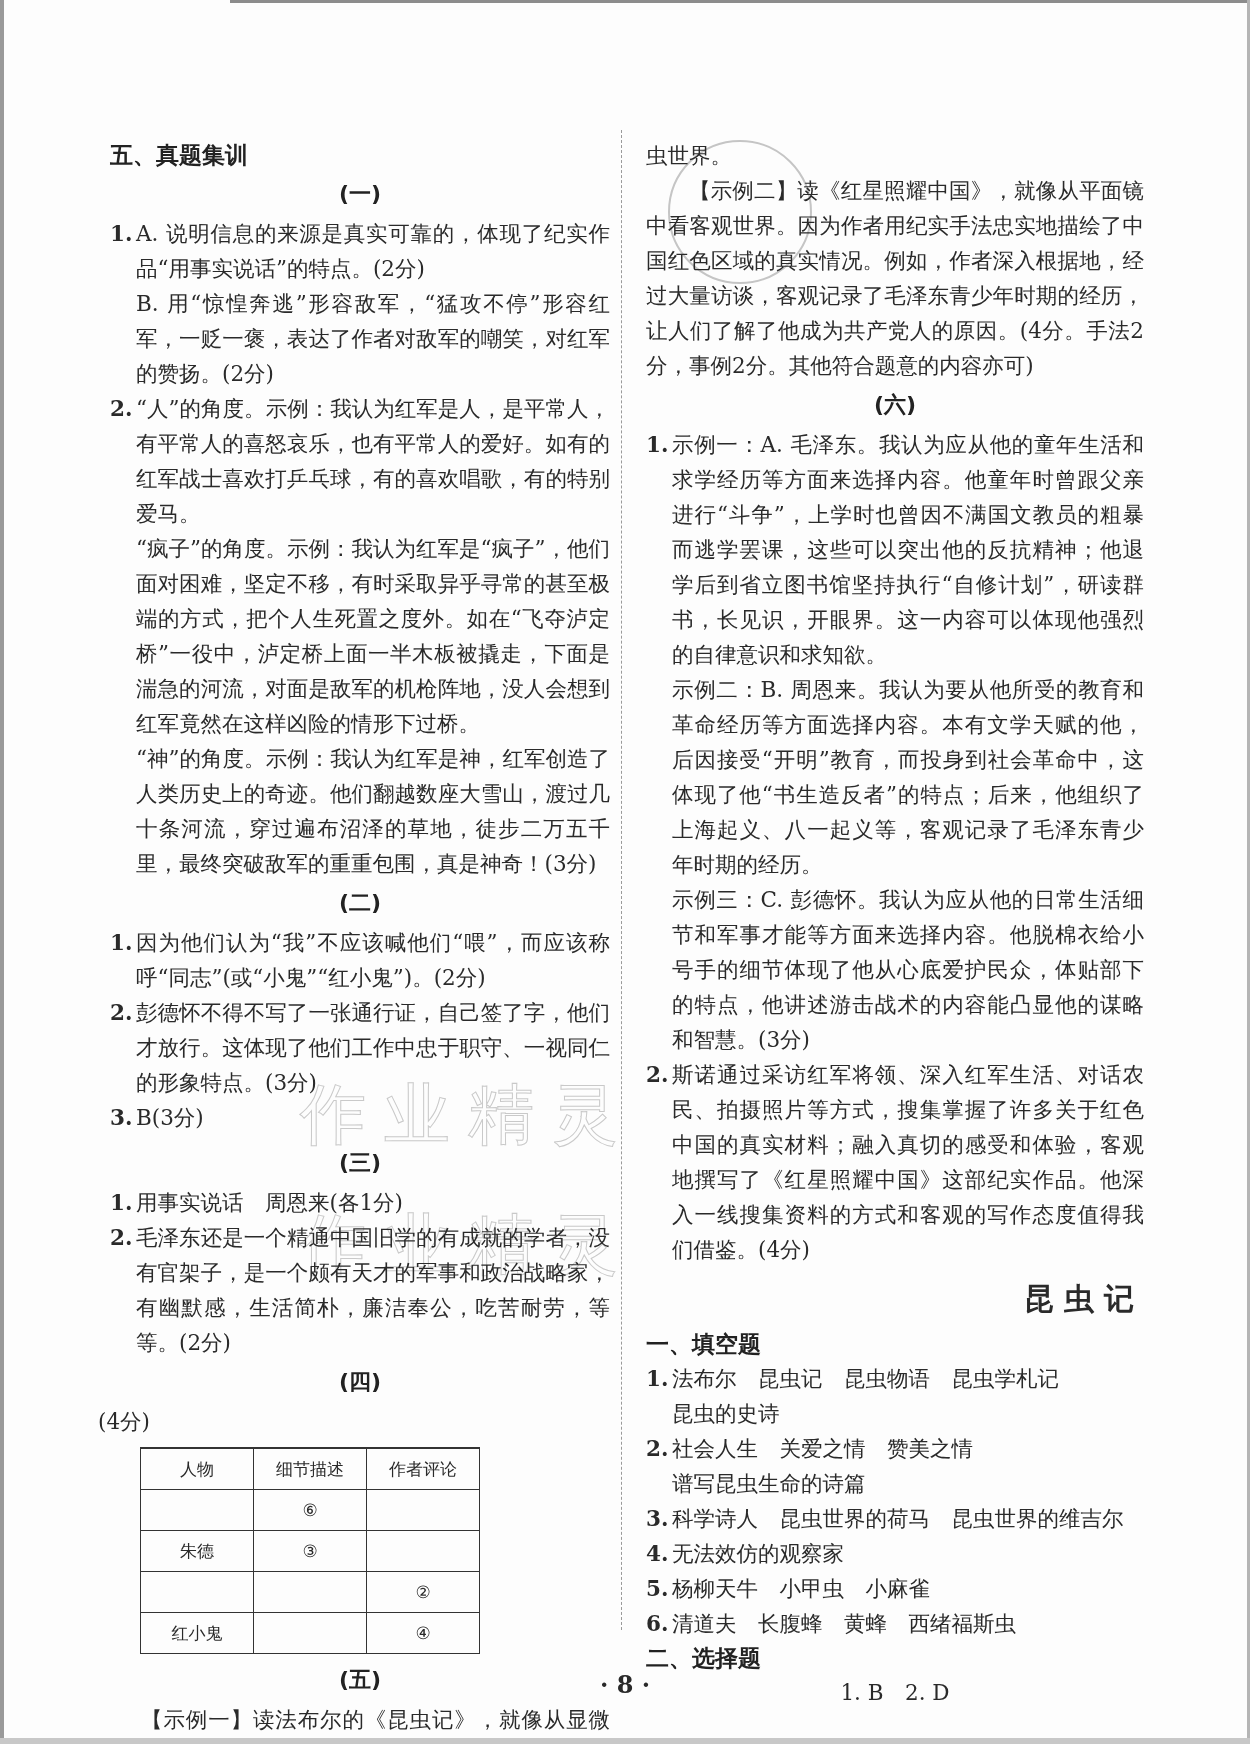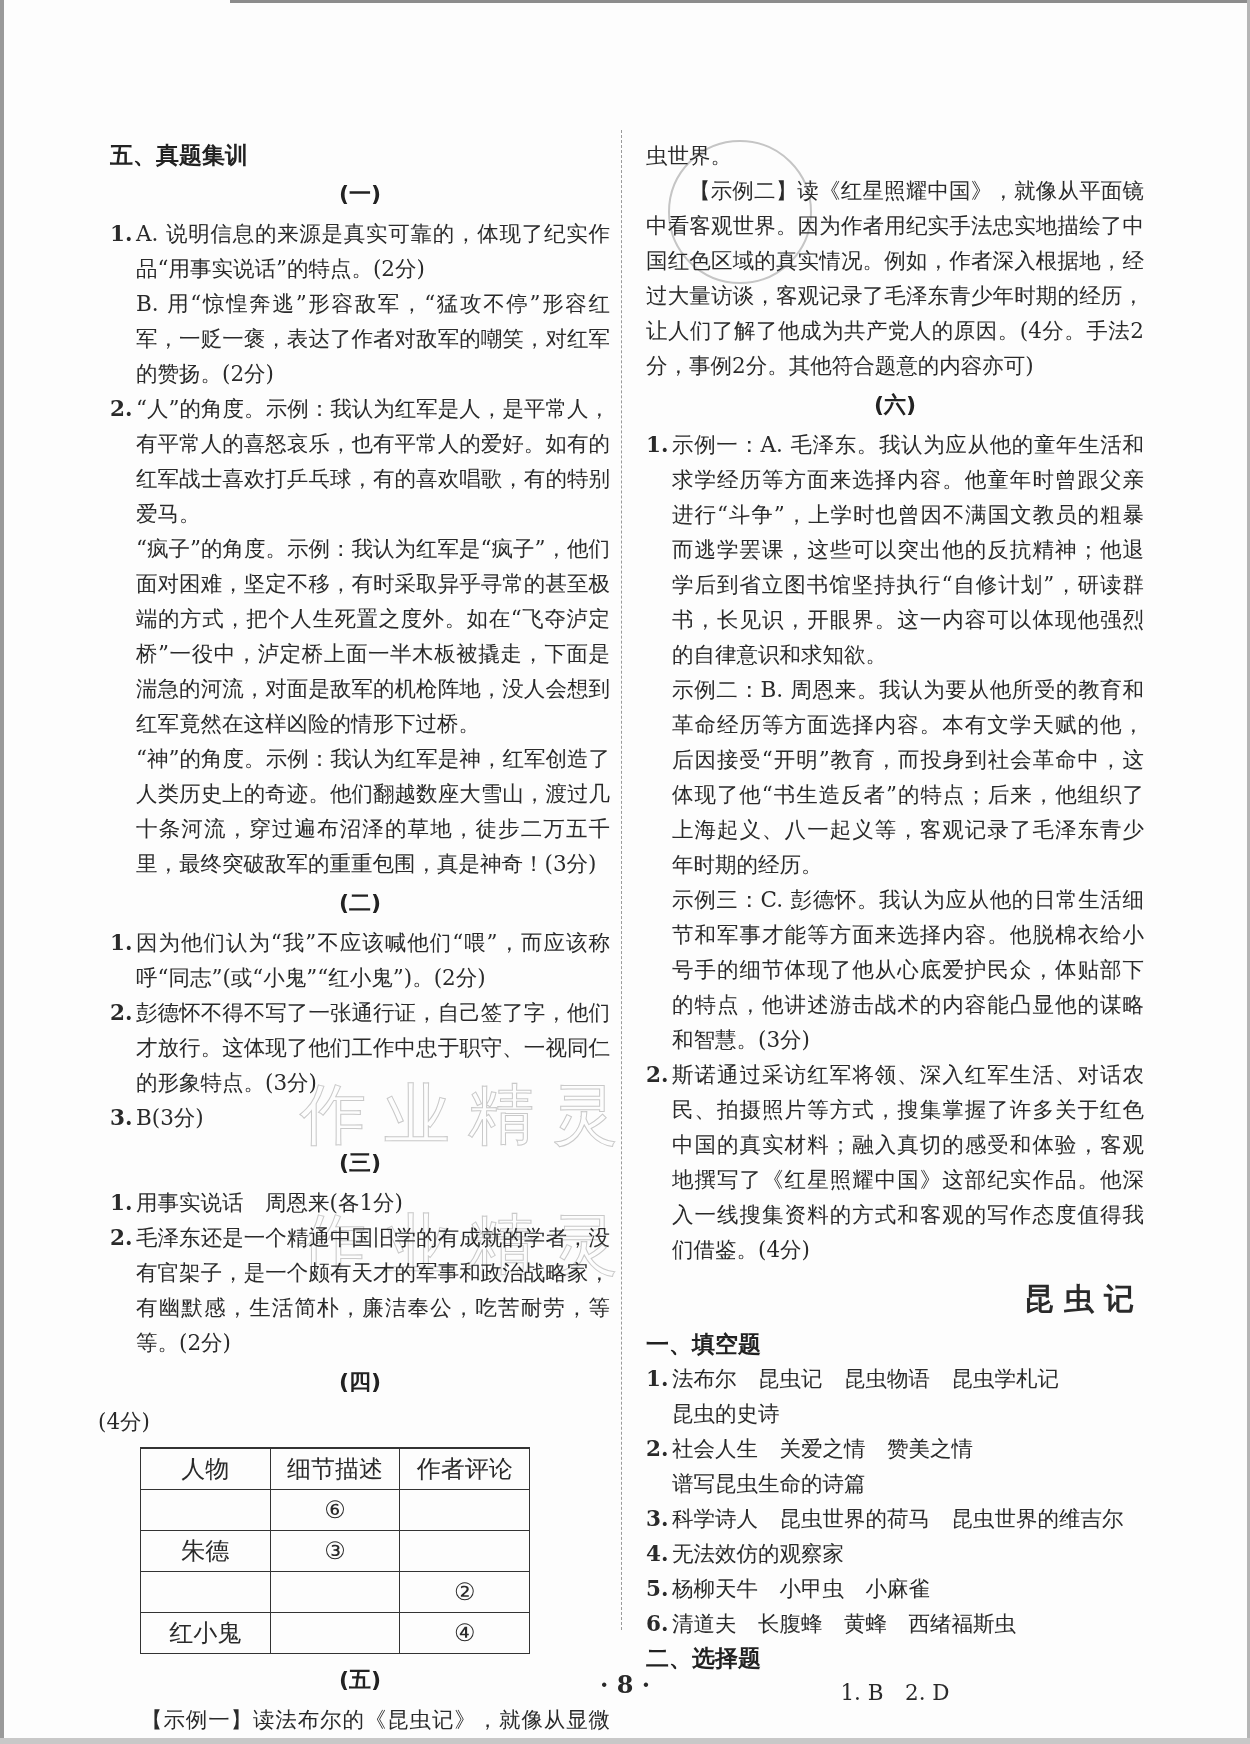--- a/index.html
+++ b/index.html
@@ -18,21 +18,21 @@
   .divider { position: absolute; left: 621px; top: 130px; height: 1500px; border-left: 1px dashed #9a9a9a; }
 
   .sec-title { font-family: "DejaVu Sans", "Liberation Sans", sans-serif; font-weight: bold; font-size: 23px; line-height: 34px; color: #222; }
   .sub-head { text-align: center; font-family: "DejaVu Sans", "Liberation Sans", sans-serif; font-weight: bold; font-size: 22px; line-height: 40px; margin: 2px 0; color: #222; }
   .item { display: flex; }
   .item .num { font-weight: bold; width: 26px; flex: none; }
   .item .txt { flex: 1; text-align: justify; }
   .para { text-indent: 2em; text-align: justify; }
   .plain { text-align: justify; }
 
-  table.info { border-collapse: collapse; margin: 8px 0 6px 30px; width: 390px; font-size: 24px; }
+  table.info { border-collapse: collapse; margin: 8px 0 6px 30px; width: 340px; font-size: 17px; }
   table.info td { border: 1.5px solid #333; height: 38px; text-align: center; width: 33%; }
   table.info tr:first-child td { border-top-width: 2px; }
 
   .book-title { text-align: right; font-family: "DejaVu Serif", serif; font-weight: bold; font-size: 30px; letter-spacing: 10px; line-height: 56px; margin-top: 4px; }
   .practice-title { font-family: "DejaVu Sans", sans-serif; font-weight: bold; font-size: 21px; line-height: 34px; }
   .answers { white-space: pre; text-align: center; }
 
   .page-num { position: absolute; left: 0; width: 1250px; top: 1670px; text-align: center; font-weight: bold; font-size: 24px; }
 
   .watermark { position: absolute; left: 300px; top: 1070px; font-size: 66px; color: transparent; -webkit-text-stroke: 1px #c9c9c9; letter-spacing: 18px; pointer-events: none; font-family: "DejaVu Sans", sans-serif; text-align: center; }

